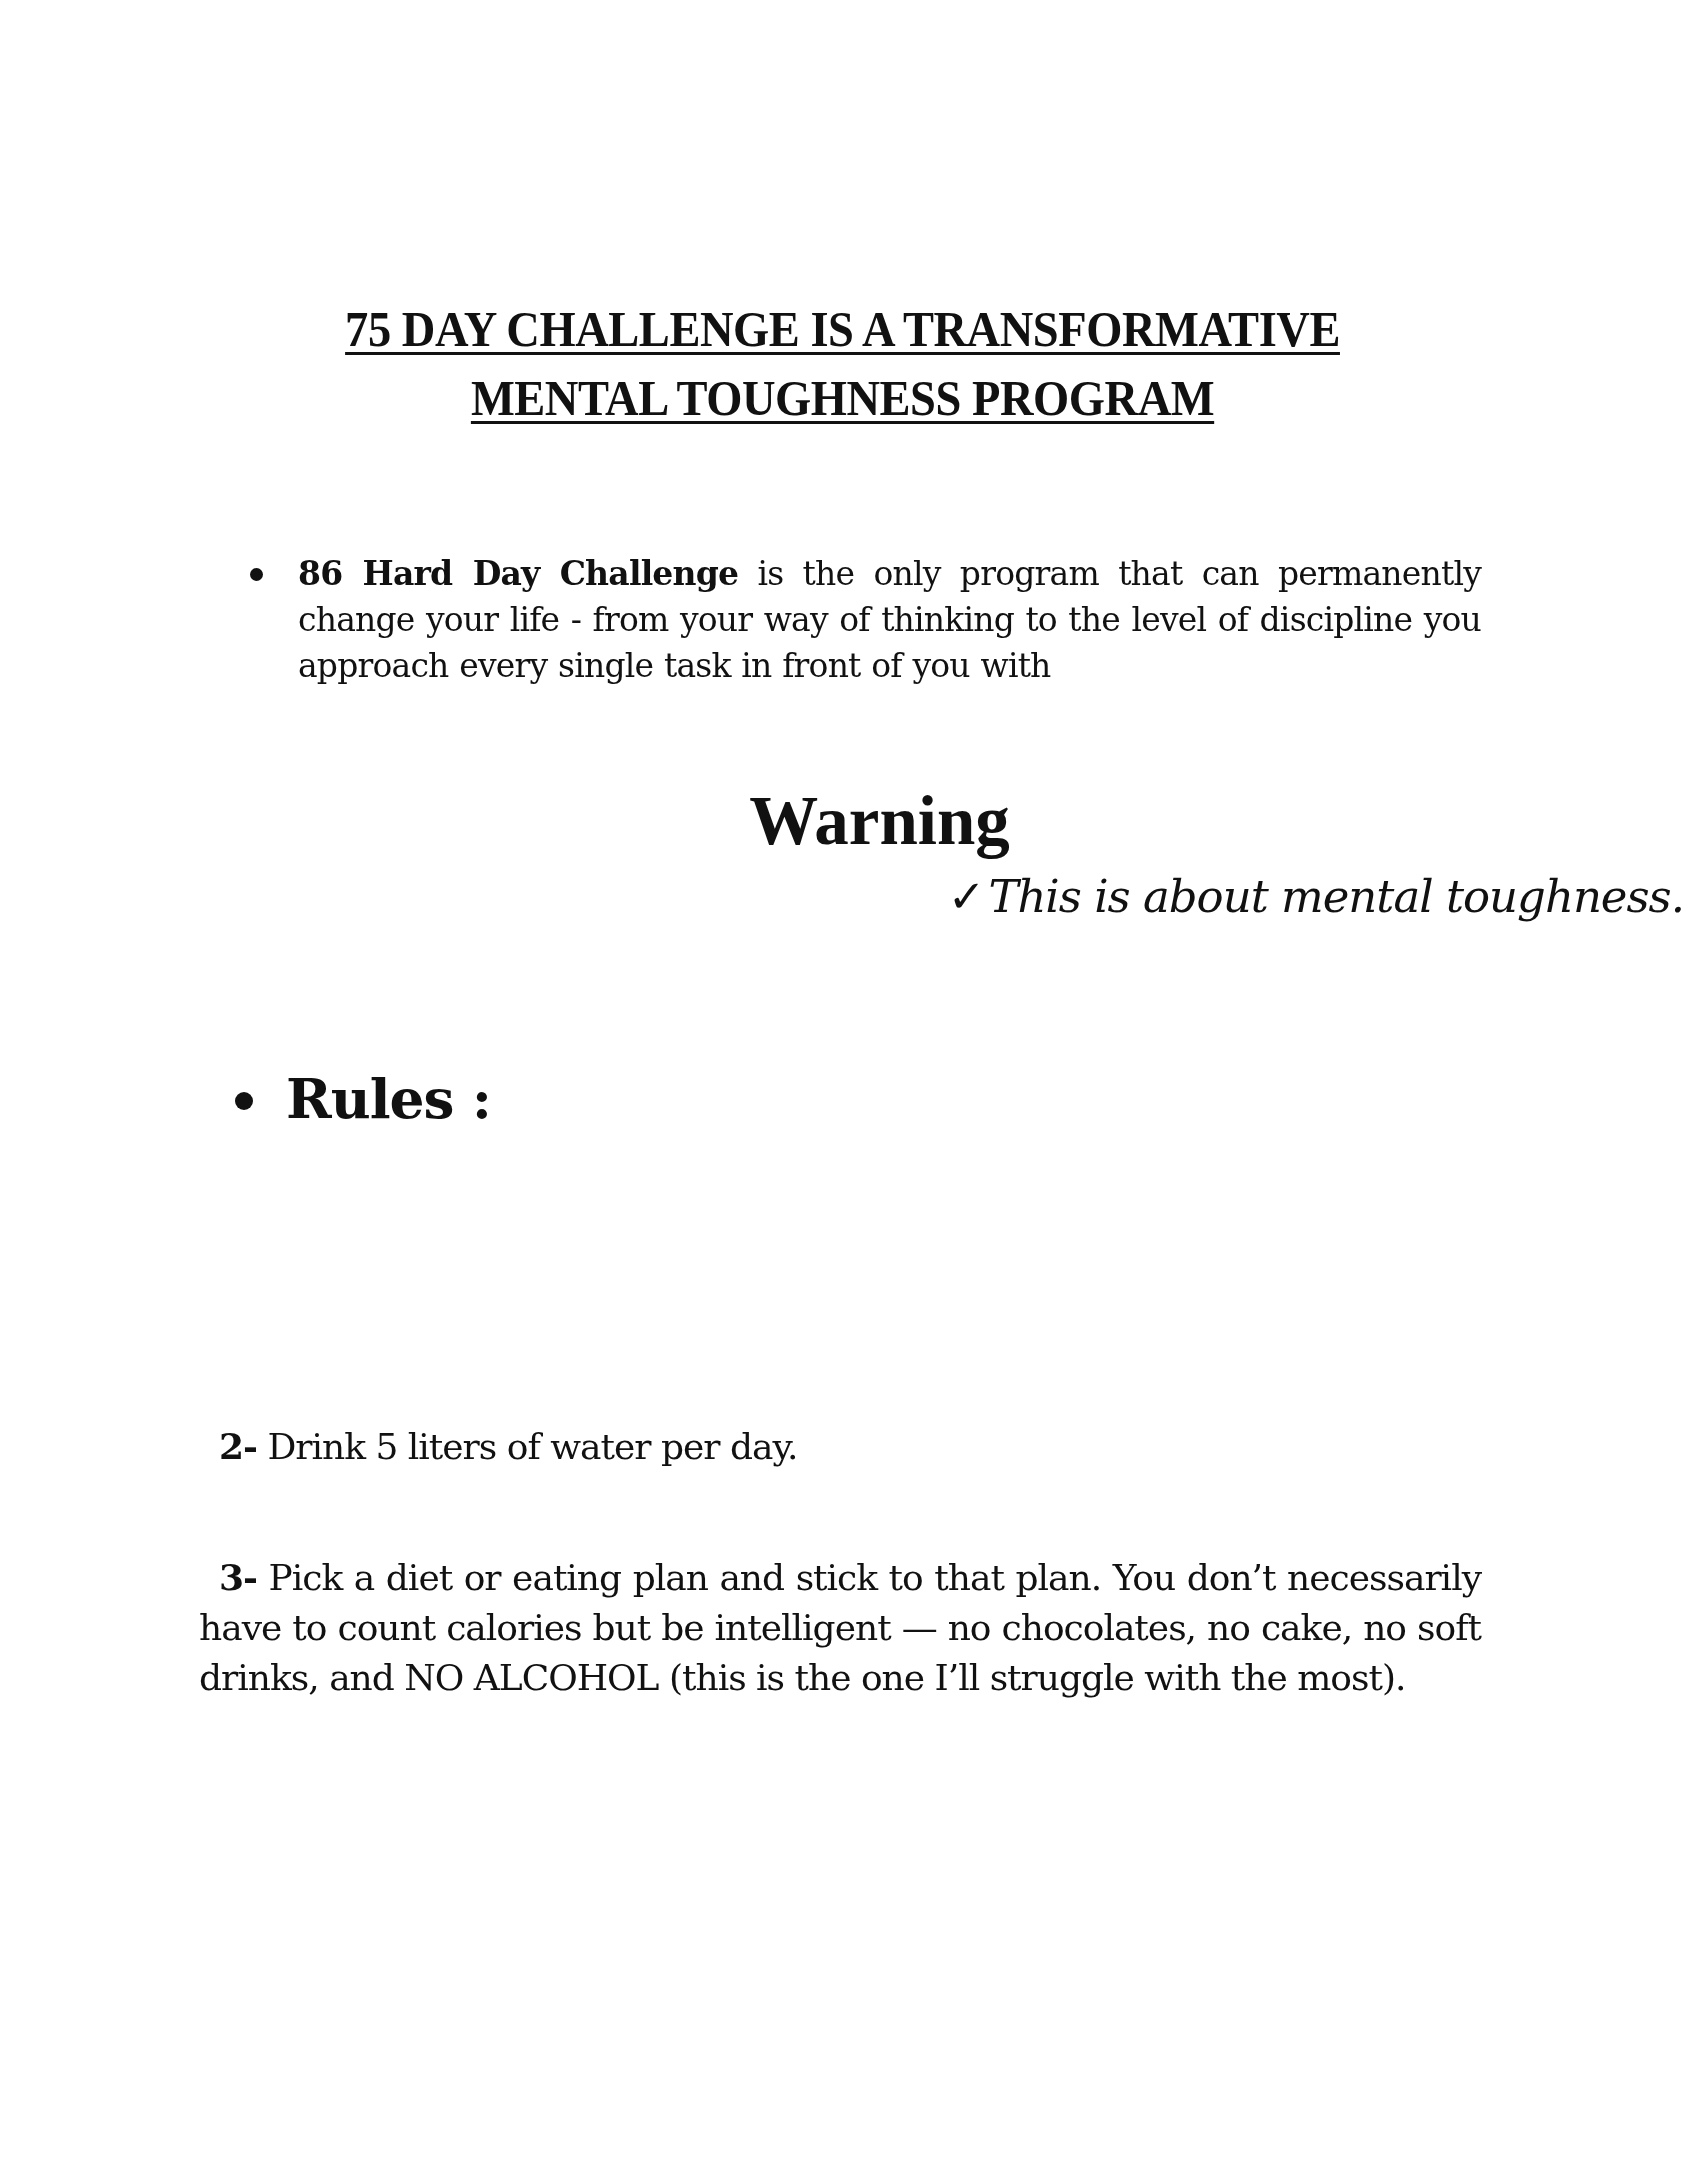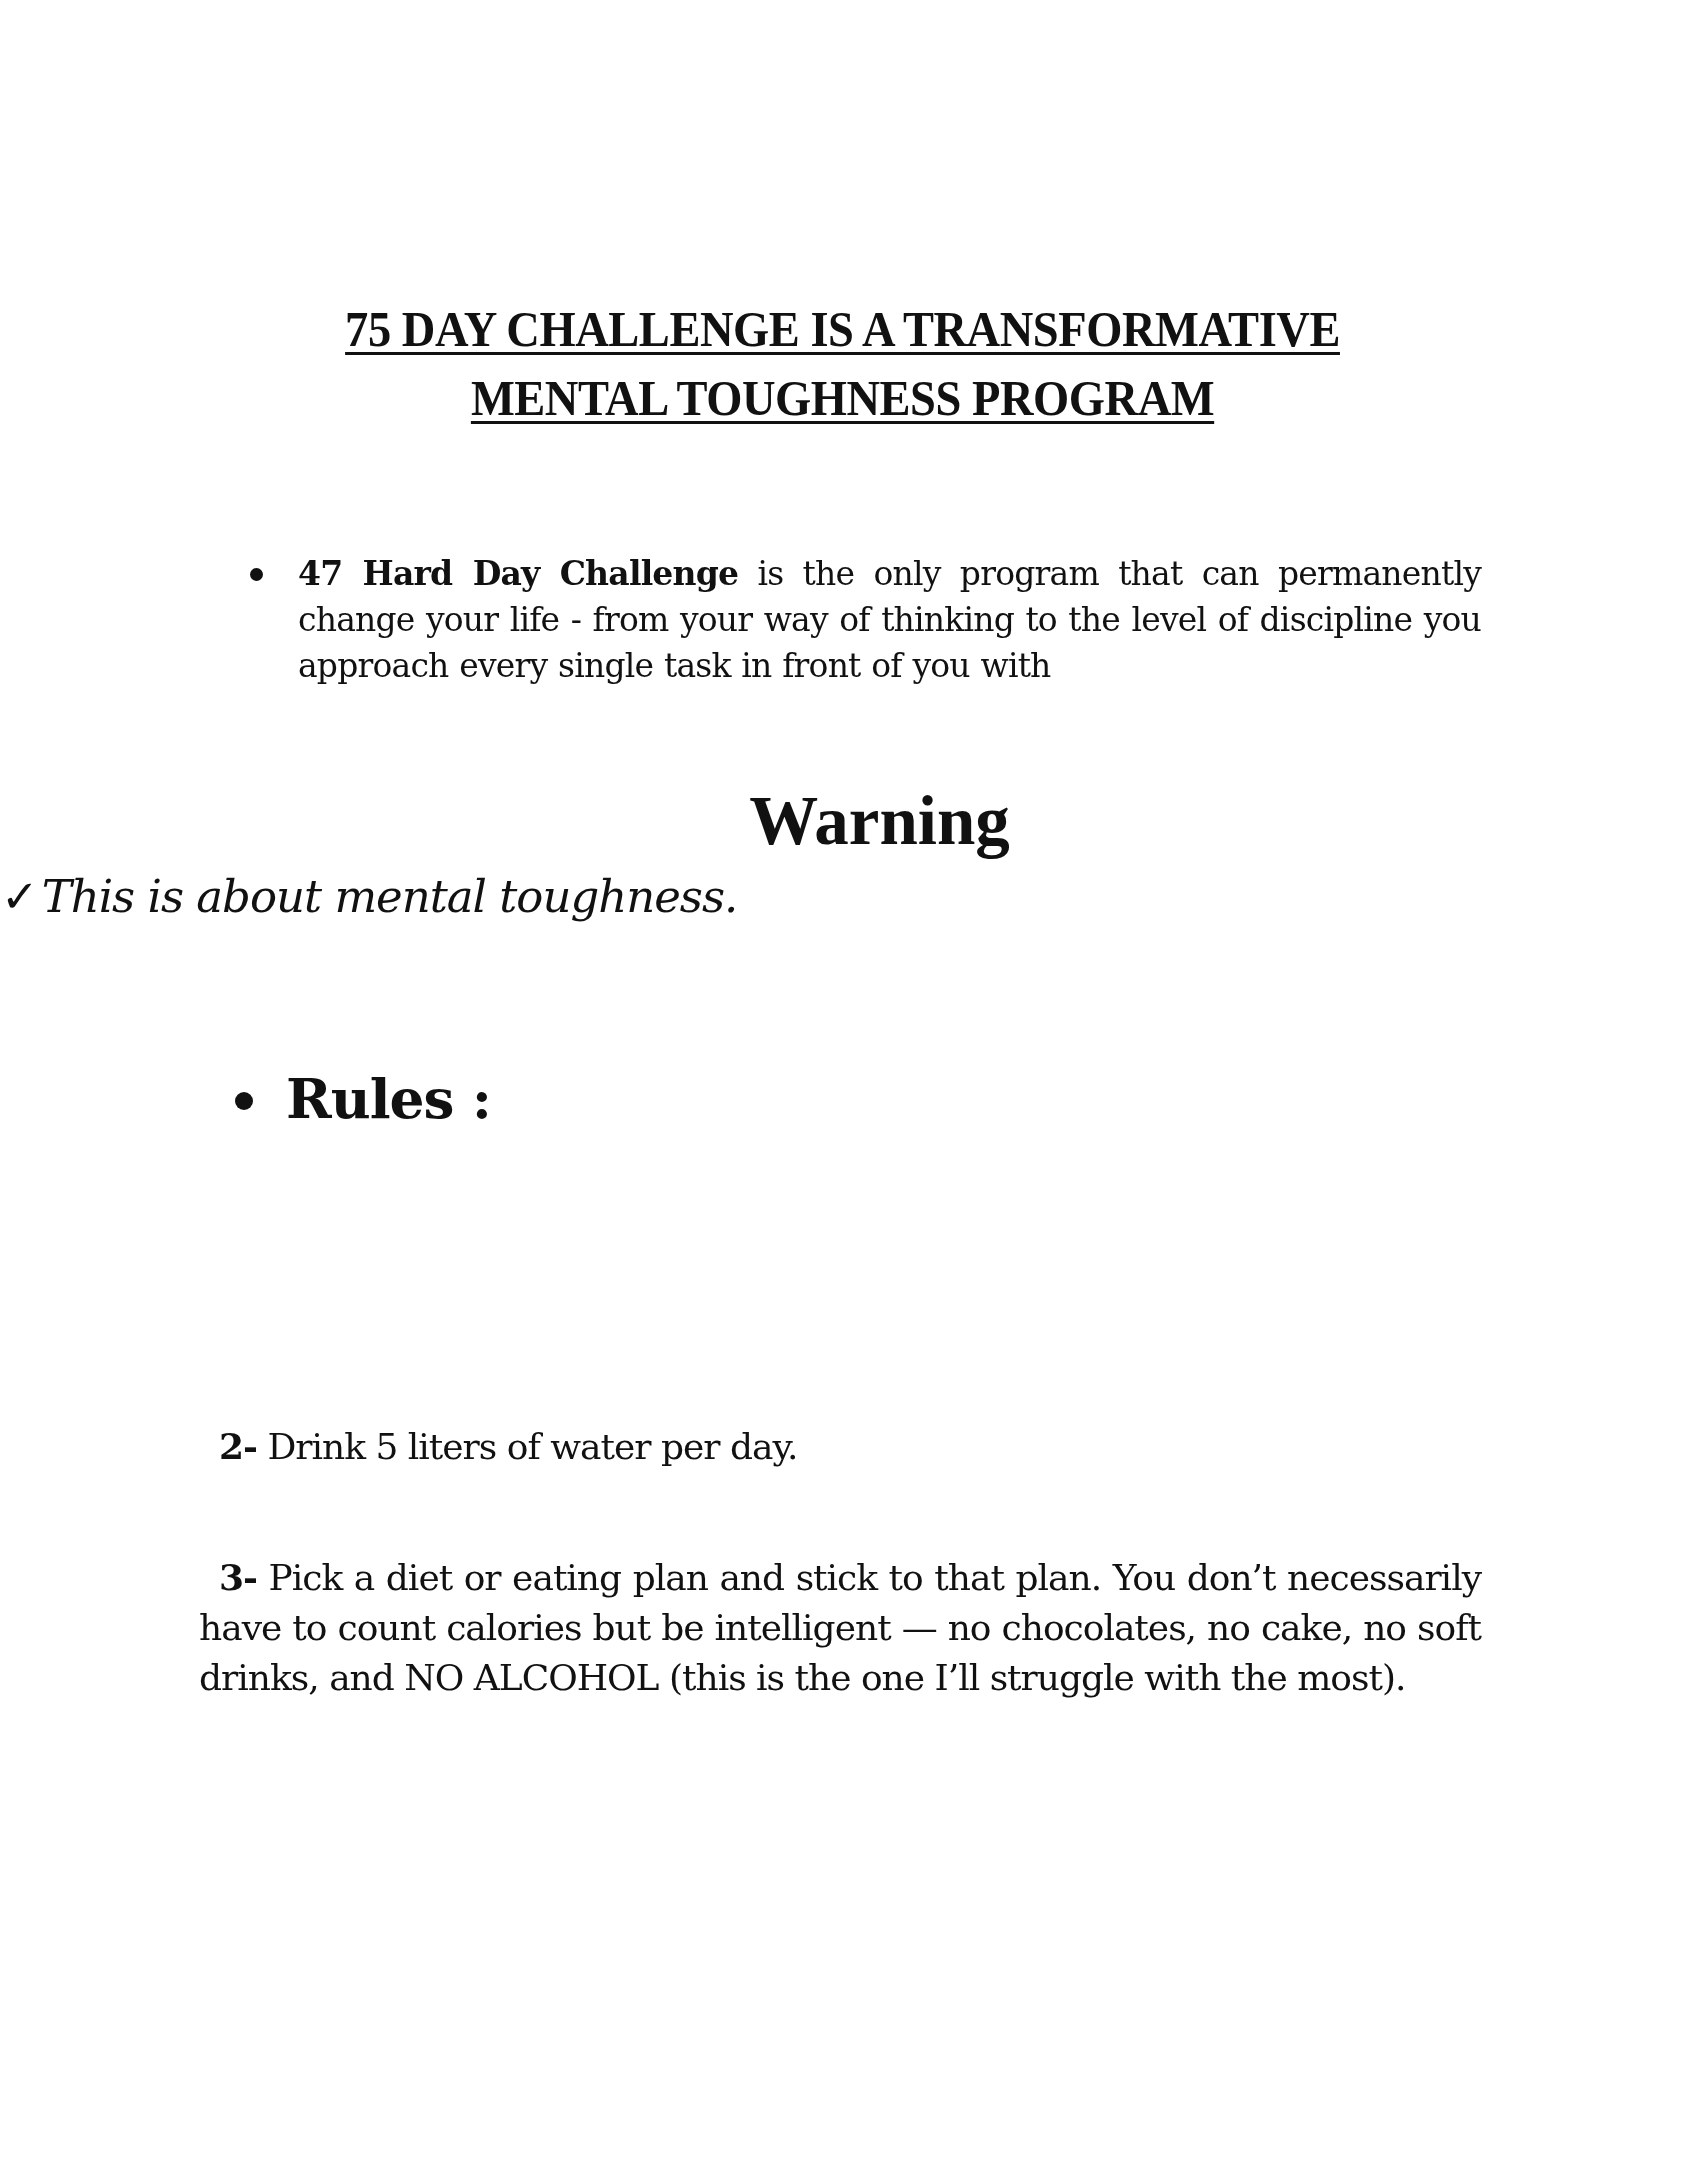--- a/index.html
+++ b/index.html
@@ -74,21 +74,21 @@
       font-size: 69px;
       line-height: 89px;
       margin: 0;
       padding-left: 37px;
     }
     .warning-line {
       position: absolute;
       left: 0;
       width: 1683px;
       top: 867px;
-      text-align: left;
+      text-align: right;
       font-family: "DejaVu Serif", "Liberation Serif", serif;
       font-style: italic;
       font-size: 45px;
       line-height: 59px;
       letter-spacing: -1px;
     }
     .warning-line .check {
       font-style: normal;
       margin-right: 4px;
     }
@@ -134,21 +134,21 @@
 
 <div class="page">
 
   <h1 class="title">
     <span>75 DAY CHALLENGE IS A TRANSFORMATIVE</span><br>
     <span>MENTAL TOUGHNESS PROGRAM</span>
   </h1>
 
   <div class="intro">
     <span class="bullet"></span>
-    <b>47 Hard Day Challenge</b><span> is the only program that can permanently change your life - from your way of thinking to the level of discipline you approach every single task in front of you with</span>
+    <b>86 Hard Day Challenge</b><span> is the only program that can permanently change your life - from your way of thinking to the level of discipline you approach every single task in front of you with</span>
   </div>
 
   <h2 class="warning-heading">Warning</h2>
 
   <div class="warning-line">
     <span class="check">✓</span><span>This is about mental toughness.</span>
   </div>
 
   <h2 class="rules-heading">
     <span class="bullet"></span>

